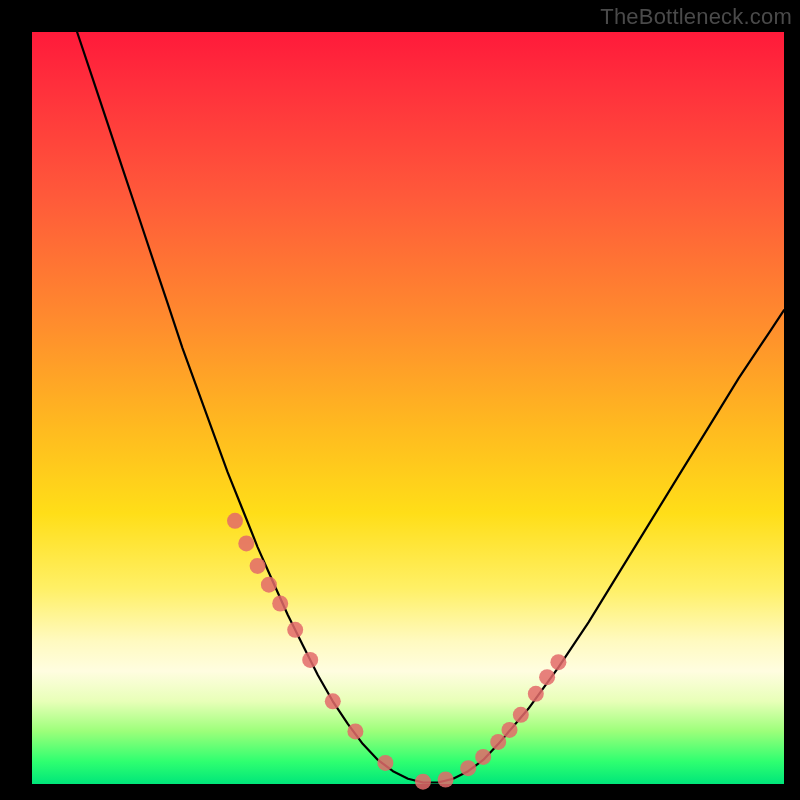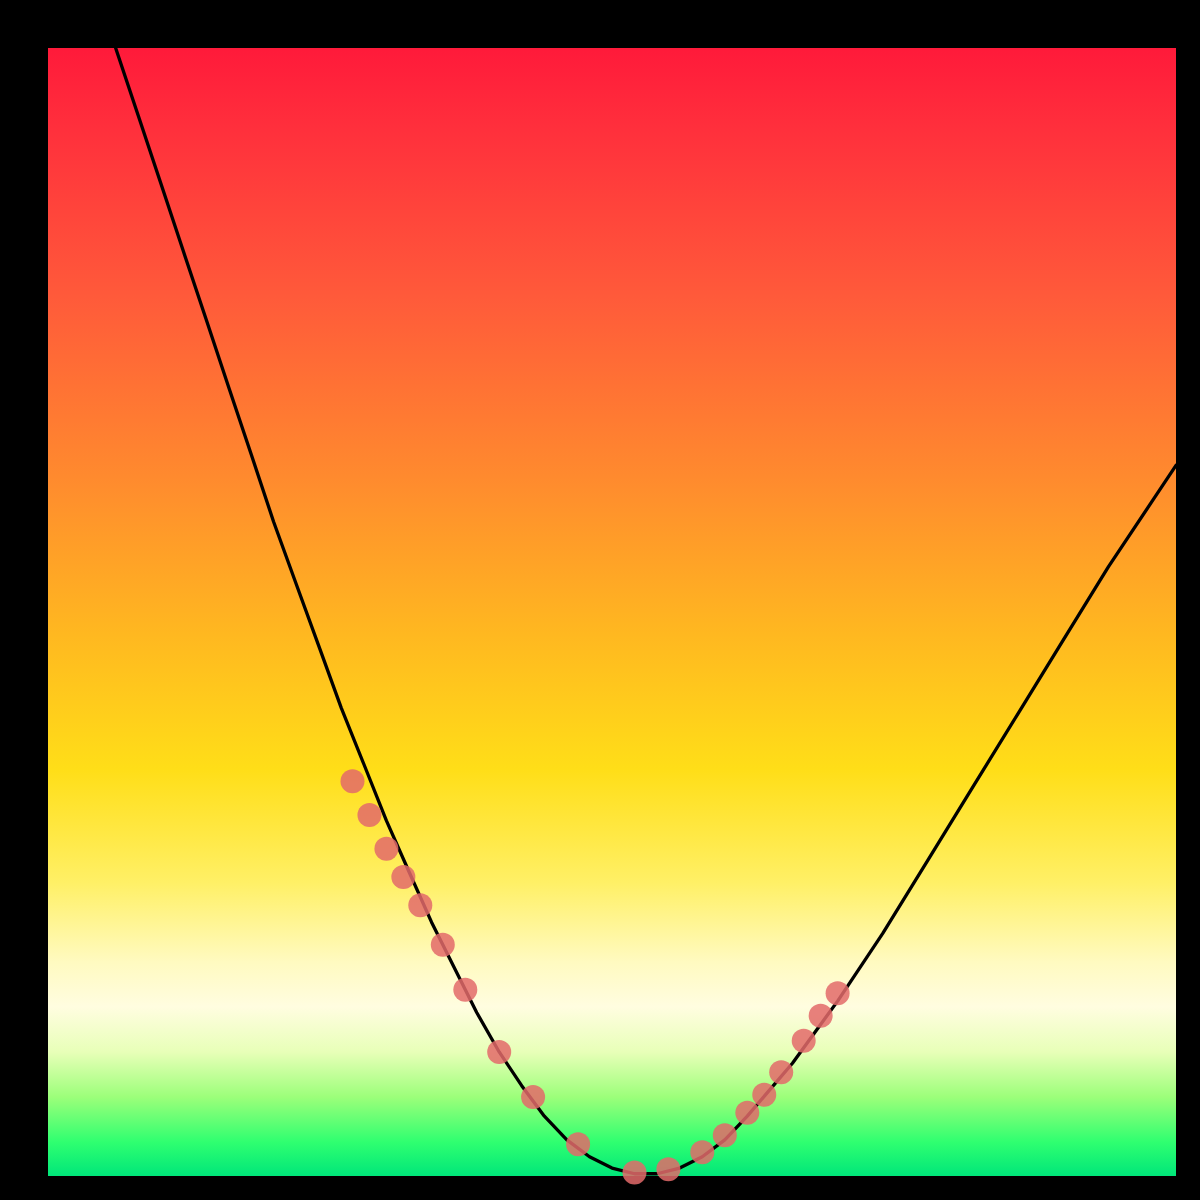--- a/index.html
+++ b/index.html
@@ -90,14 +90,15 @@
           <circle cx="477.5" cy="697.9" r="8" fill="#e36a6a" fill-opacity="0.85"></circle>
           <circle cx="488.8" cy="682.8" r="8" fill="#e36a6a" fill-opacity="0.85"></circle>
           <circle cx="503.8" cy="661.8" r="8" fill="#e36a6a" fill-opacity="0.85"></circle>
           <circle cx="515.1" cy="645.2" r="8" fill="#e36a6a" fill-opacity="0.85"></circle>
           <circle cx="526.4" cy="630.2" r="8" fill="#e36a6a" fill-opacity="0.85"></circle>
         </g>
     </svg>
 
   </div>
 
+  <div class="watermark">TheBottleneck.com</div>
 
 </div>
 
 </body></html>

